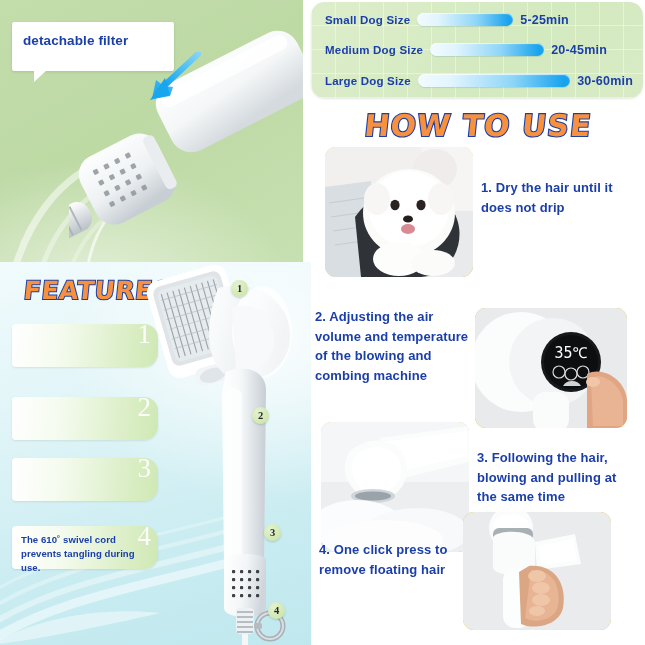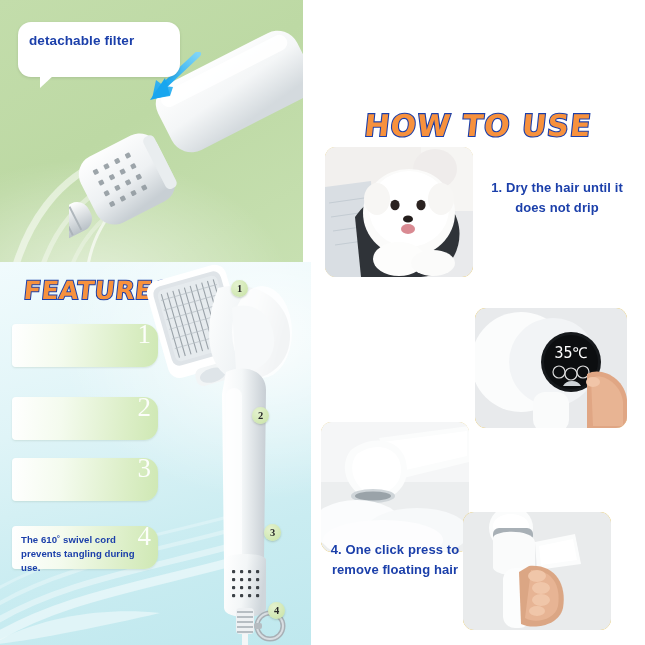--- a/index.html
+++ b/index.html
@@ -15,23 +15,23 @@
     position:absolute;left:0;top:0;width:303px;height:262px;
     background:
       radial-gradient(120% 90% at 30% 110%, rgba(255,255,255,.55) 0%, rgba(255,255,255,0) 55%),
       linear-gradient(150deg,#c3ddab 0%,#bdd9a4 45%,#c7e0b1 100%);
     overflow:hidden;
   }
   .hero-swirl{position:absolute;left:-10px;bottom:-30px;width:230px;height:190px;opacity:.85;}
   .hero-prod{position:absolute;right:-16px;top:24px;width:250px;height:240px;}
 
   .bubble{
-    position:absolute;left:18px;top:22px;width:140px;
-    background:#ffffff;border-radius:13px;
-    padding:9px 11px 26px 11px;
+    position:absolute;left:12px;top:22px;width:140px;
+    background:#ffffff;border-radius:2px;
+    padding:9px 11px 20px 11px;
     box-shadow:0 1px 3px rgba(70,90,60,.18);
   }
   .bubble-txt{
     color:#1b3faa;font-weight:bold;font-size:13.5px;line-height:1.45;
     letter-spacing:.1px;
   }
   .bubble:after{
     content:"";position:absolute;left:22px;bottom:-11px;
     width:0;height:0;border-style:solid;
     border-width:13px 14px 0 0;
@@ -75,21 +75,21 @@
     position:absolute;left:0;right:0;top:8px;text-align:center;
     font-size:30px;font-weight:bold;letter-spacing:1px;
     color:#f7913d;
     -webkit-text-stroke:2.2px #1b3faa;
     paint-order:stroke fill;
     font-family:"DejaVu Sans",sans-serif;
     transform:skewX(-6deg);
   }
   .step-txt{
     position:absolute;color:#1b3faa;font-weight:bold;font-size:13px;line-height:1.5;
-    text-align:center;letter-spacing:.1px;
+    letter-spacing:.1px;
   }
   .ph{position:absolute;border-radius:11px;overflow:hidden;background:#eab308;}
 
   
   .features{
     position:absolute;left:0;top:262px;width:311px;height:383px;
     background:
       radial-gradient(110% 70% at 85% 20%, rgba(255,255,255,.85) 0%, rgba(255,255,255,0) 60%),
       linear-gradient(165deg,#f1fbfd 0%,#dff4f7 38%,#c9ecf1 72%,#bfe8ee 100%);
     overflow:hidden;
@@ -222,20 +222,37 @@
       <path d="M58 2 L24 34 L33 35 L30 44 L12 47 L16 28 L24 34 Z" fill="url(#arrG)"></path>
       <path d="M58 2 L26 32" stroke="url(#arrG)" stroke-width="6" stroke-linecap="round" fill="none"></path>
       <path d="M10 48 L30 43 L25 26 Z" fill="#18a6ef"></path>
     </svg>
 
     <div class="bubble">
       <div class="bubble-txt">detachable filter</div>
     </div>
   </div>
 
+  <div class="sizes">
+    <div class="size-row">
+      <span class="size-label">Small Dog Size</span>
+      <span class="size-bar" style="width:96px"></span>
+      <span class="size-time">5-25min</span>
+    </div>
+    <div class="size-row">
+      <span class="size-label">Medium Dog Size</span>
+      <span class="size-bar" style="width:114px"></span>
+      <span class="size-time">20-45min</span>
+    </div>
+    <div class="size-row">
+      <span class="size-label">Large Dog Size</span>
+      <span class="size-bar" style="width:165px"></span>
+      <span class="size-time">30-60min</span>
+    </div>
+  </div>
 
   <div class="howto">
     <div class="howto-title">HOW TO USE</div>
 
     <div class="ph" style="left:14px;top:47px;width:148px;height:130px;">
       <svg viewBox="0 0 148 130" width="148" height="130">
         <rect width="148" height="130" fill="#e9eaec"></rect>
         <rect x="0" y="0" width="148" height="52" fill="#f2f0ee"></rect>
         <rect x="96" y="0" width="52" height="64" fill="#f6f5f3"></rect>
         <ellipse cx="110" cy="22" rx="22" ry="20" fill="#efeceb"></ellipse>
@@ -254,20 +271,21 @@
         <ellipse cx="70" cy="58" rx="4.6" ry="5.2" fill="#2b2321"></ellipse>
         <ellipse cx="96" cy="58" rx="4.6" ry="5.2" fill="#2b2321"></ellipse>
         <ellipse cx="83" cy="72" rx="5" ry="3.6" fill="#241e1c"></ellipse>
         <ellipse cx="83" cy="82" rx="7" ry="5" fill="#d98a92"></ellipse>
         <ellipse cx="74" cy="112" rx="26" ry="17" fill="#fdfdfc"></ellipse>
         <ellipse cx="108" cy="116" rx="22" ry="13" fill="#fbfbfa"></ellipse>
       </svg>
     </div>
     <div class="step-txt" style="left:170px;top:78px;width:152px;">1.   Dry the hair until it does not drip</div>
 
+    <div class="step-txt" style="left:4px;top:207px;width:160px;">2. Adjusting the air volume and temperature of the blowing and combing machine</div>
     <div class="ph" style="left:164px;top:208px;width:152px;height:120px;">
       <svg viewBox="0 0 152 120" width="152" height="120">
         <rect width="152" height="120" fill="#e8eaec"></rect>
         <circle cx="46" cy="54" r="50" fill="#fbfcfc"></circle>
         <circle cx="78" cy="54" r="44" fill="#f2f4f6"></circle>
         <rect x="58" y="84" width="36" height="40" rx="12" fill="#fafbfb"></rect>
         <circle cx="96" cy="54" r="30" fill="#16191c"></circle>
         <circle cx="96" cy="54" r="27" fill="#0c0e10"></circle>
         <text x="96" y="50" font-family="DejaVu Sans Mono, monospace" font-size="15" fill="#ffffff" text-anchor="middle">35℃</text>
         <g fill="none" stroke="#ffffff" stroke-width="1.2" opacity=".85">
@@ -290,20 +308,21 @@
         <path d="M62 20 L146 9 L146 34 L76 50 Z" fill="#ffffff"></path>
         <path d="M30 28 C54 10 86 18 86 48 C86 74 56 86 38 72 C22 60 20 40 30 28 Z" fill="#fbfcfc"></path>
         <path d="M36 32 C56 18 80 26 80 48 C80 68 56 78 42 68 C30 58 28 42 36 32 Z" fill="#ffffff"></path>
         <ellipse cx="52" cy="74" rx="22" ry="7" fill="#cfd5d9"></ellipse>
         <ellipse cx="52" cy="74" rx="18" ry="4.5" fill="#9aa3a9"></ellipse>
         <ellipse cx="36" cy="104" rx="46" ry="26" fill="#fbfcfd"></ellipse>
         <ellipse cx="96" cy="110" rx="52" ry="24" fill="#f7f9fa"></ellipse>
         <ellipse cx="62" cy="118" rx="60" ry="20" fill="#fdfdfe"></ellipse>
       </svg>
     </div>
+    <div class="step-txt" style="left:166px;top:348px;width:158px;">3. Following the hair, blowing and pulling at the same time</div>
 
     <div class="step-txt" style="left:8px;top:440px;width:152px;">4. One click press to remove floating hair</div>
     <div class="ph" style="left:152px;top:412px;width:148px;height:118px;">
       <svg viewBox="0 0 148 118" width="148" height="118">
         <rect width="148" height="118" fill="#e9ebec"></rect>
         <circle cx="48" cy="16" r="22" fill="#fbfcfc"></circle>
         <ellipse cx="48" cy="14" rx="18" ry="12" fill="#ffffff"></ellipse>
         <rect x="30" y="16" width="40" height="14" rx="6" fill="#a8b0b6"></rect>
         <path d="M30 26 C30 18 70 16 72 30 L72 56 C72 66 34 66 30 56 Z" fill="#fafbfb"></path>
         <path d="M72 30 L112 22 L118 52 L74 58 Z" fill="#fbfcfc"></path>

